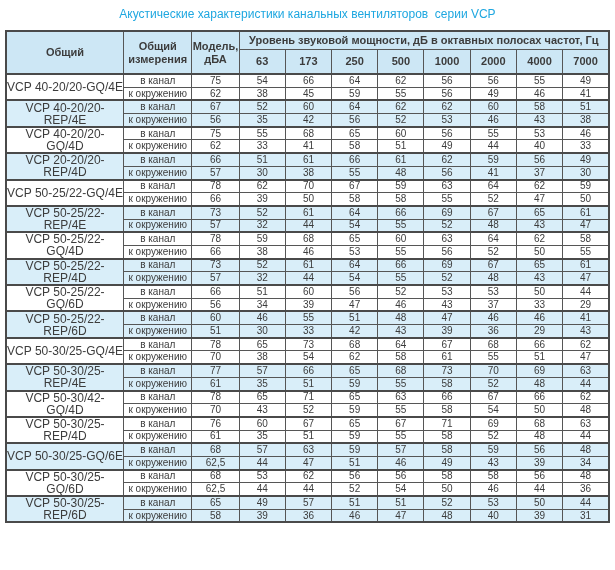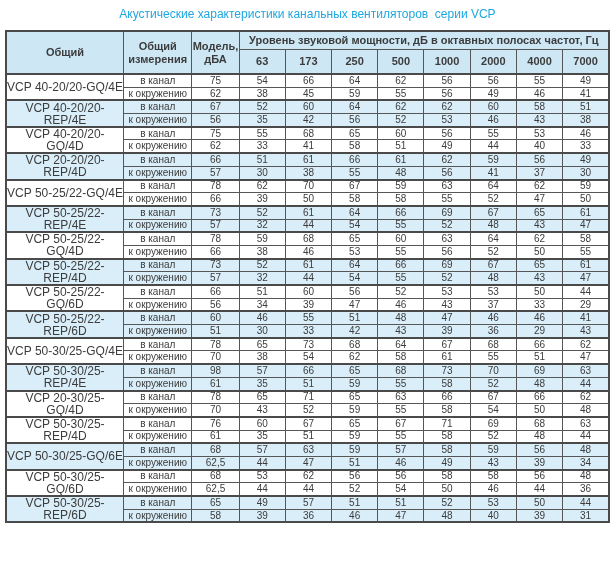--- a/index.html
+++ b/index.html
@@ -361,21 +361,21 @@
         <td>62</td>
         <td>58</td>
         <td>61</td>
         <td>55</td>
         <td>51</td>
         <td>47</td>
       </tr>
       <tr class="group-start shaded">
         <td rowspan="2" class="model-cell">VCP 50-30/25-REP/4E</td>
         <td class="zone-cell">в канал</td>
-        <td>98</td>
+        <td>77</td>
         <td>57</td>
         <td>66</td>
         <td>65</td>
         <td>68</td>
         <td>73</td>
         <td>70</td>
         <td>69</td>
         <td>63</td>
       </tr>
       <tr class="shaded">
@@ -384,21 +384,21 @@
         <td>35</td>
         <td>51</td>
         <td>59</td>
         <td>55</td>
         <td>58</td>
         <td>52</td>
         <td>48</td>
         <td>44</td>
       </tr>
       <tr class="group-start">
-        <td rowspan="2" class="model-cell">VCP 20-30/25-GQ/4D</td>
+        <td rowspan="2" class="model-cell">VCP 50-30/42-GQ/4D</td>
         <td class="zone-cell">в канал</td>
         <td>78</td>
         <td>65</td>
         <td>71</td>
         <td>65</td>
         <td>63</td>
         <td>66</td>
         <td>67</td>
         <td>66</td>
         <td>62</td>

